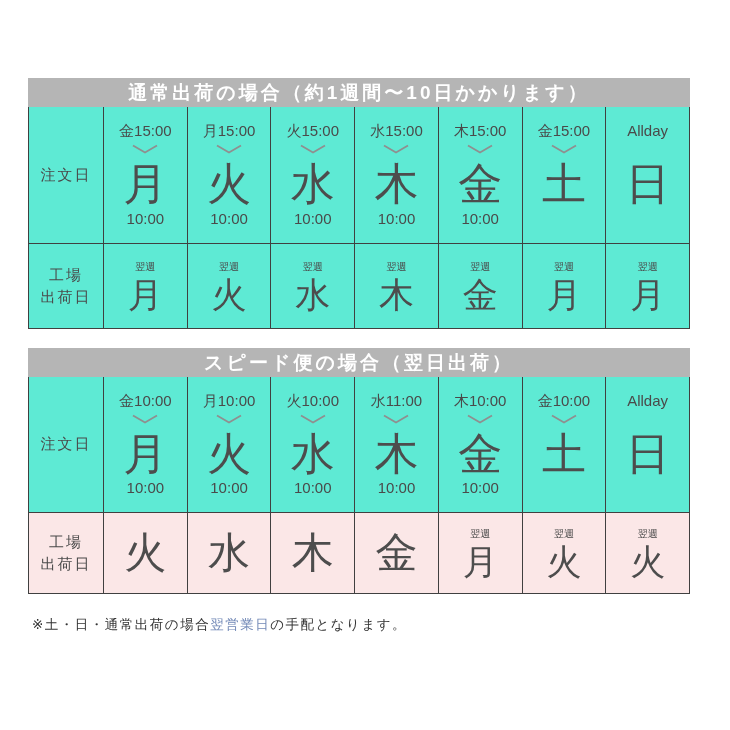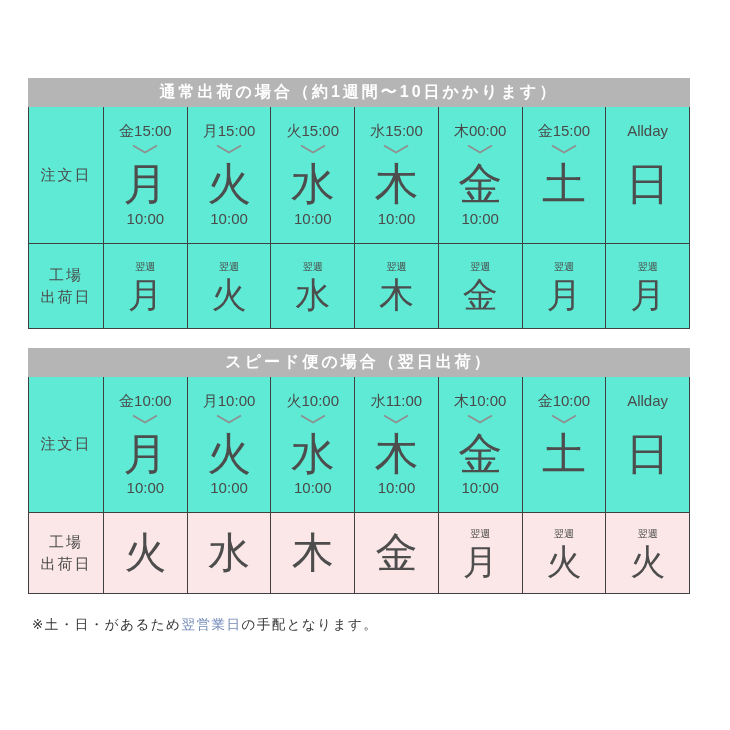--- a/index.html
+++ b/index.html
@@ -11,21 +11,21 @@
   body{
     width:730px;height:730px;background:#ffffff;overflow:hidden;
     font-family:"Liberation Sans","DejaVu Sans",sans-serif;color:var(--text);
   }
   .page{width:662px;margin:78px 0 0 28px;}
   .table-block{width:100%;}
   .table-block.second{margin-top:19px;border-radius:8px;}
   .bar{
     height:29px;background:var(--header-bg);color:var(--header-text);
     display:flex;align-items:center;justify-content:center;
-    font-size:16px;font-weight:bold;letter-spacing:3px;
+    font-size:19px;font-weight:bold;letter-spacing:3px;
   }
   .grid{display:grid;grid-template-columns:75px repeat(7,1fr);border-left:1.5px solid var(--border);}
   .t0 .grid{grid-template-rows:137px 85px;}
   .t1 .grid{grid-template-rows:136px 81px;}
   .cell{
     border-right:1.5px solid var(--border);border-bottom:1.5px solid var(--border);
     background:#5eead4;display:flex;flex-direction:column;align-items:center;justify-content:center;
     overflow:hidden;
   }
   .cell.pink{background:var(--pink);}
@@ -76,21 +76,21 @@
         </div>
         <div class="cell order-cell">
           <div class="ord-top">水15:00</div>
           <svg viewBox="0 0 26 10" class="chev">
             <polyline points="1,1.5 13,8.5 25,1.5" fill="none" stroke="var(--chev)" stroke-width="1.8"></polyline>
           </svg>
           <div class="ord-day">木</div>
           <div class="ord-bottom">10:00</div>
         </div>
         <div class="cell order-cell">
-          <div class="ord-top">木00:00</div>
+          <div class="ord-top">木15:00</div>
           <svg viewBox="0 0 26 10" class="chev">
             <polyline points="1,1.5 13,8.5 25,1.5" fill="none" stroke="var(--chev)" stroke-width="1.8"></polyline>
           </svg>
           <div class="ord-day">金</div>
           <div class="ord-bottom">10:00</div>
         </div>
         <div class="cell order-cell">
           <div class="ord-top">金15:00</div>
           <svg viewBox="0 0 26 10" class="chev">
             <polyline points="1,1.5 13,8.5 25,1.5" fill="none" stroke="var(--chev)" stroke-width="1.8"></polyline>
@@ -226,16 +226,16 @@
           <div class="ship-day">火</div>
         </div>
         <div class="cell ship-cell pink">
           <div class="ship-pre">翌週</div>
           <div class="ship-day">火</div>
         </div>
       </div>
   </section>
 
   <div class="notes" id="notes">
-      <div class="note"><span>※土・日・があるため</span><span class="link">翌営業日</span><span>の手配となります。</span></div>
+      <div class="note"><span>※土・日・通常出荷の場合</span><span class="link">翌営業日</span><span>の手配となります。</span></div>
     </div>
 
 </div>
 
 </body></html>

